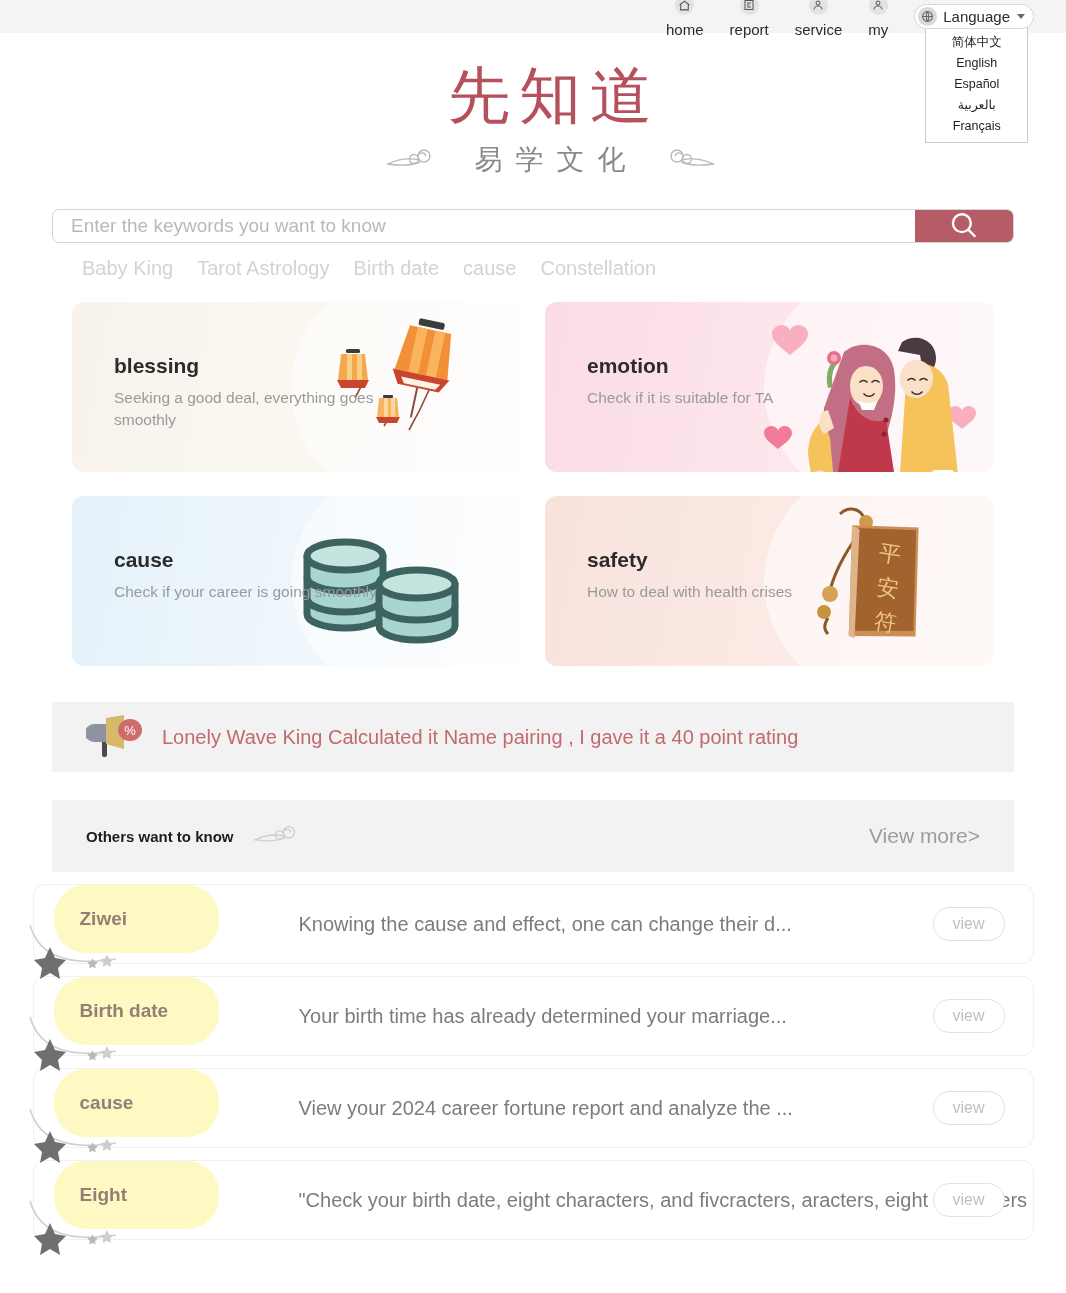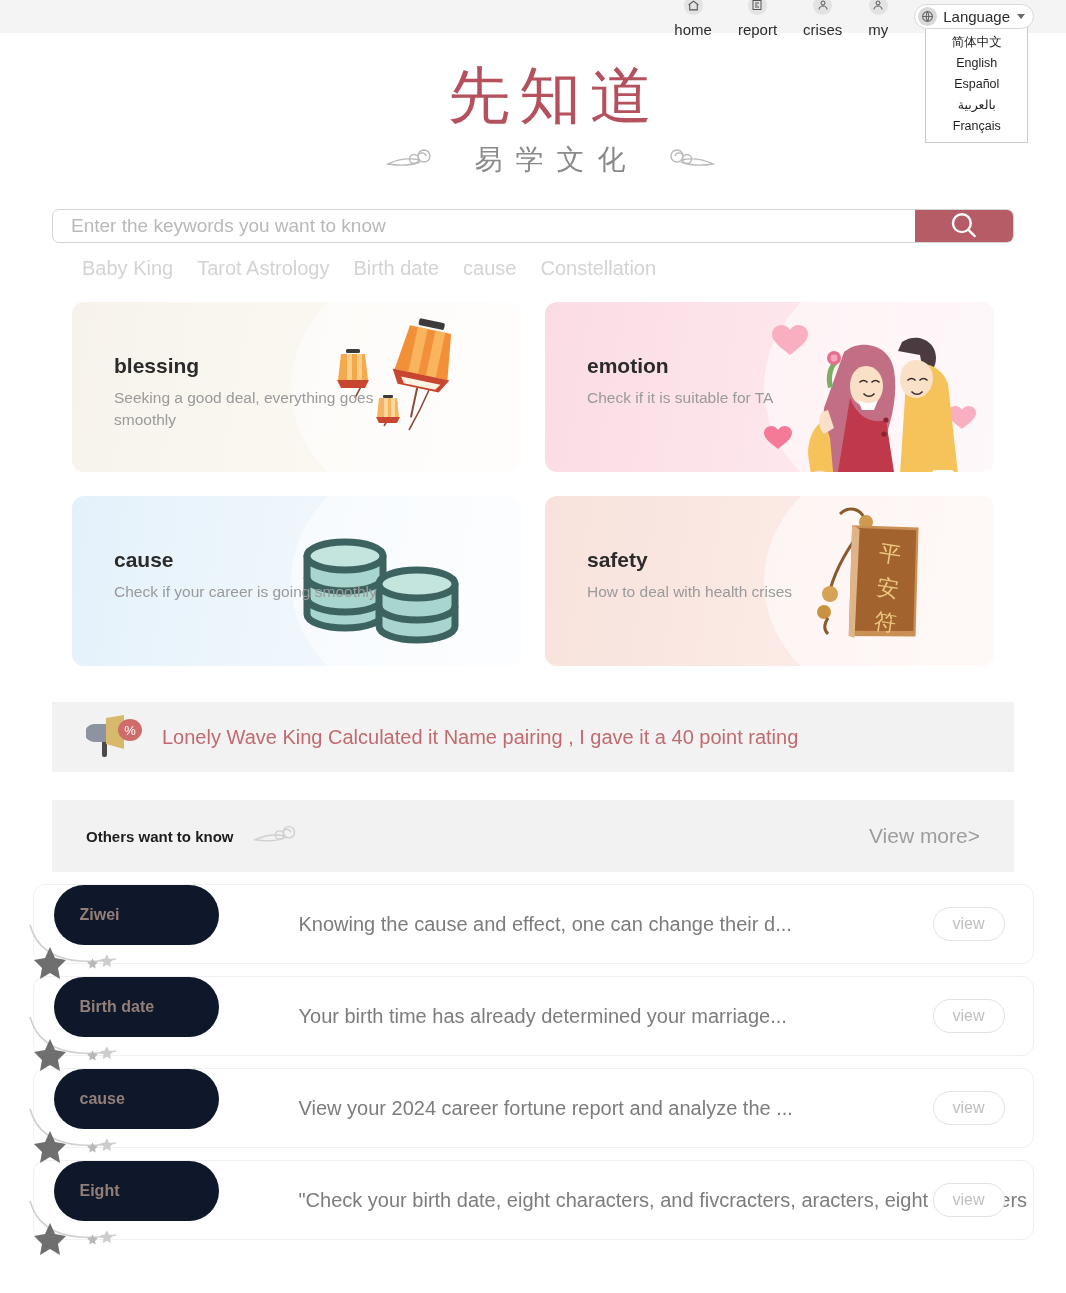--- a/index.html
+++ b/index.html
@@ -255,27 +255,27 @@
     border: 1px solid #f0f0f0;
     border-radius: 12px;
     background: #fff;
     display: flex;
     align-items: center;
     cursor: pointer;
   }
   .row-pill {
     position: absolute;
     left: 20px; top: 0;
-    height: 60px;
+    height: 68px;
     min-width: 165px;
     padding: 0 26px;
-    background: #0f172a;
+    background: #fef9c3;
     border-radius: 32px;
     display: flex; align-items: center;
-    font-size: 16px; font-weight: bold;
+    font-size: 19px; font-weight: bold;
     color: #937f77;
     z-index: 2;
   }
   .row-text {
     position: absolute;
     left: 265px;
     font-size: 20px;
     color: #7c7c7c;
     white-space: nowrap;
     z-index: 2;
@@ -326,21 +326,21 @@
     <span>report</span>
   </div>
 
   <div class="nav-item">
     <span class="nav-ico">
       <svg width="12" height="12" viewBox="0 0 24 24" fill="none" stroke="#555" stroke-width="2">
           <circle cx="12" cy="8" r="4"></circle>
           <path d="M4 21c0-4.4 3.6-7 8-7s8 2.6 8 7"></path>
         </svg>
     </span>
-    <span>crises</span>
+    <span>service</span>
   </div>
 
   <div class="nav-item">
     <span class="nav-ico">
       <svg width="12" height="12" viewBox="0 0 24 24" fill="none" stroke="#555" stroke-width="2">
           <circle cx="12" cy="8" r="4"></circle>
           <path d="M4 21c0-4.4 3.6-7 8-7s8 2.6 8 7"></path>
         </svg>
     </span>
     <span>my</span>

